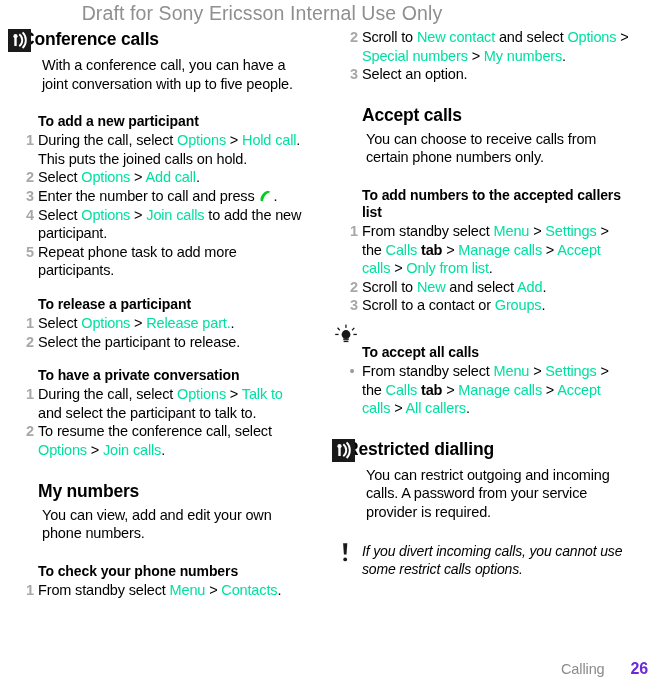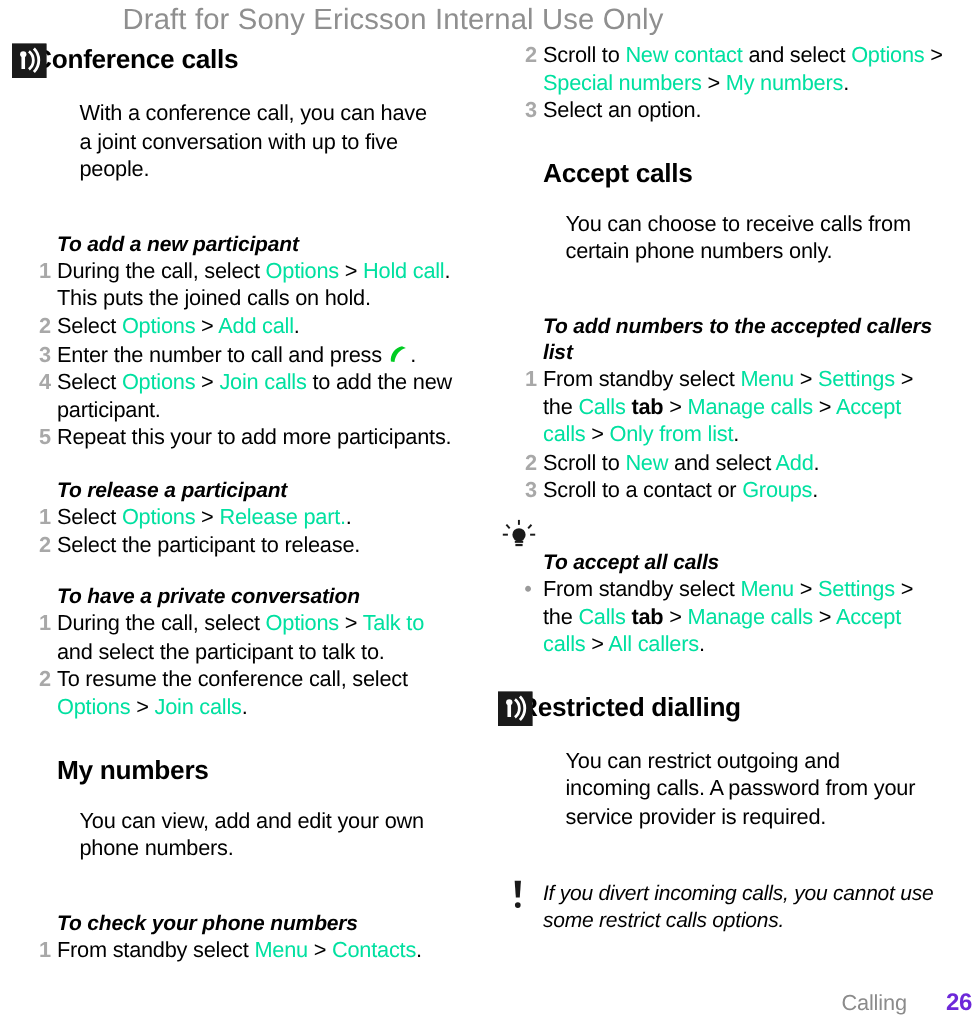--- a/index.html
+++ b/index.html
@@ -65,31 +65,30 @@
     font-size: 17.5px;
     font-weight: bold;
     line-height: 22px;
     letter-spacing: -0.2px;
     margin: 0 0 1px 0;
     padding-left: 30px;
   }
   .h2 {
     font-size: 14px;
     font-weight: bold;
-    font-style: italic;
     line-height: 17px;
     letter-spacing: -0.1px;
     margin: 0 0 1px 0;
     padding-left: 30px;
   }
   .body-text {
     font-size: 14.5px;
     line-height: 18.6px;
     letter-spacing: -0.15px;
-    margin: 15px;
+    margin: 4px;
     padding-left: 30px;
   }
   .gap-sm { height: 9px; }
   .gap-md { height: 16px; }
   .gap-lg { height: 20px; }
 
   
   .ant-icon {
     position: absolute;
     left: 0px;
@@ -222,21 +221,21 @@
     <div class="gap-md"></div>
 
     <div class="h2">To add a new participant</div>
     <ol class="steps">
         <li class="step"><span class="num">1</span><span><span>During the call, select </span><span class="ui">Options</span><span> &gt; </span><span class="ui">Hold call</span><span>. This puts the joined calls on hold.</span></span></li>
         <li class="step"><span class="num">2</span><span><span>Select </span><span class="ui">Options</span><span> &gt; </span><span class="ui">Add call</span><span>.</span></span></li>
         <li class="step"><span class="num">3</span><span><span>Enter the number to call and press </span><span class="call-glyph"><svg width="13" height="12" viewBox="0 0 13 12">
                 <path d="M1.6 11 C0.9 6.5 4.3 1.6 9.0 0.8 L11.6 2.0 C7.6 3.0 4.6 6.4 4.0 11.3 Z" fill="#00cc22"></path>
               </svg></span><span>.</span></span></li>
         <li class="step"><span class="num">4</span><span><span>Select </span><span class="ui">Options</span><span> &gt; </span><span class="ui">Join calls</span><span> to add the new participant.</span></span></li>
-        <li class="step"><span class="num">5</span><span><span>Repeat this your to add more participants.</span></span></li>
+        <li class="step"><span class="num">5</span><span><span>Repeat phone task to add more participants.</span></span></li>
       </ol>
 
     <div class="gap-md"></div>
 
     <div class="h2">To release a participant</div>
     <ol class="steps">
         <li class="step"><span class="num">1</span><span><span>Select </span><span class="ui">Options</span><span> &gt; </span><span class="ui">Release part.</span><span>.</span></span></li>
         <li class="step"><span class="num">2</span><span><span>Select the participant to release.</span></span></li>
       </ol>
 

